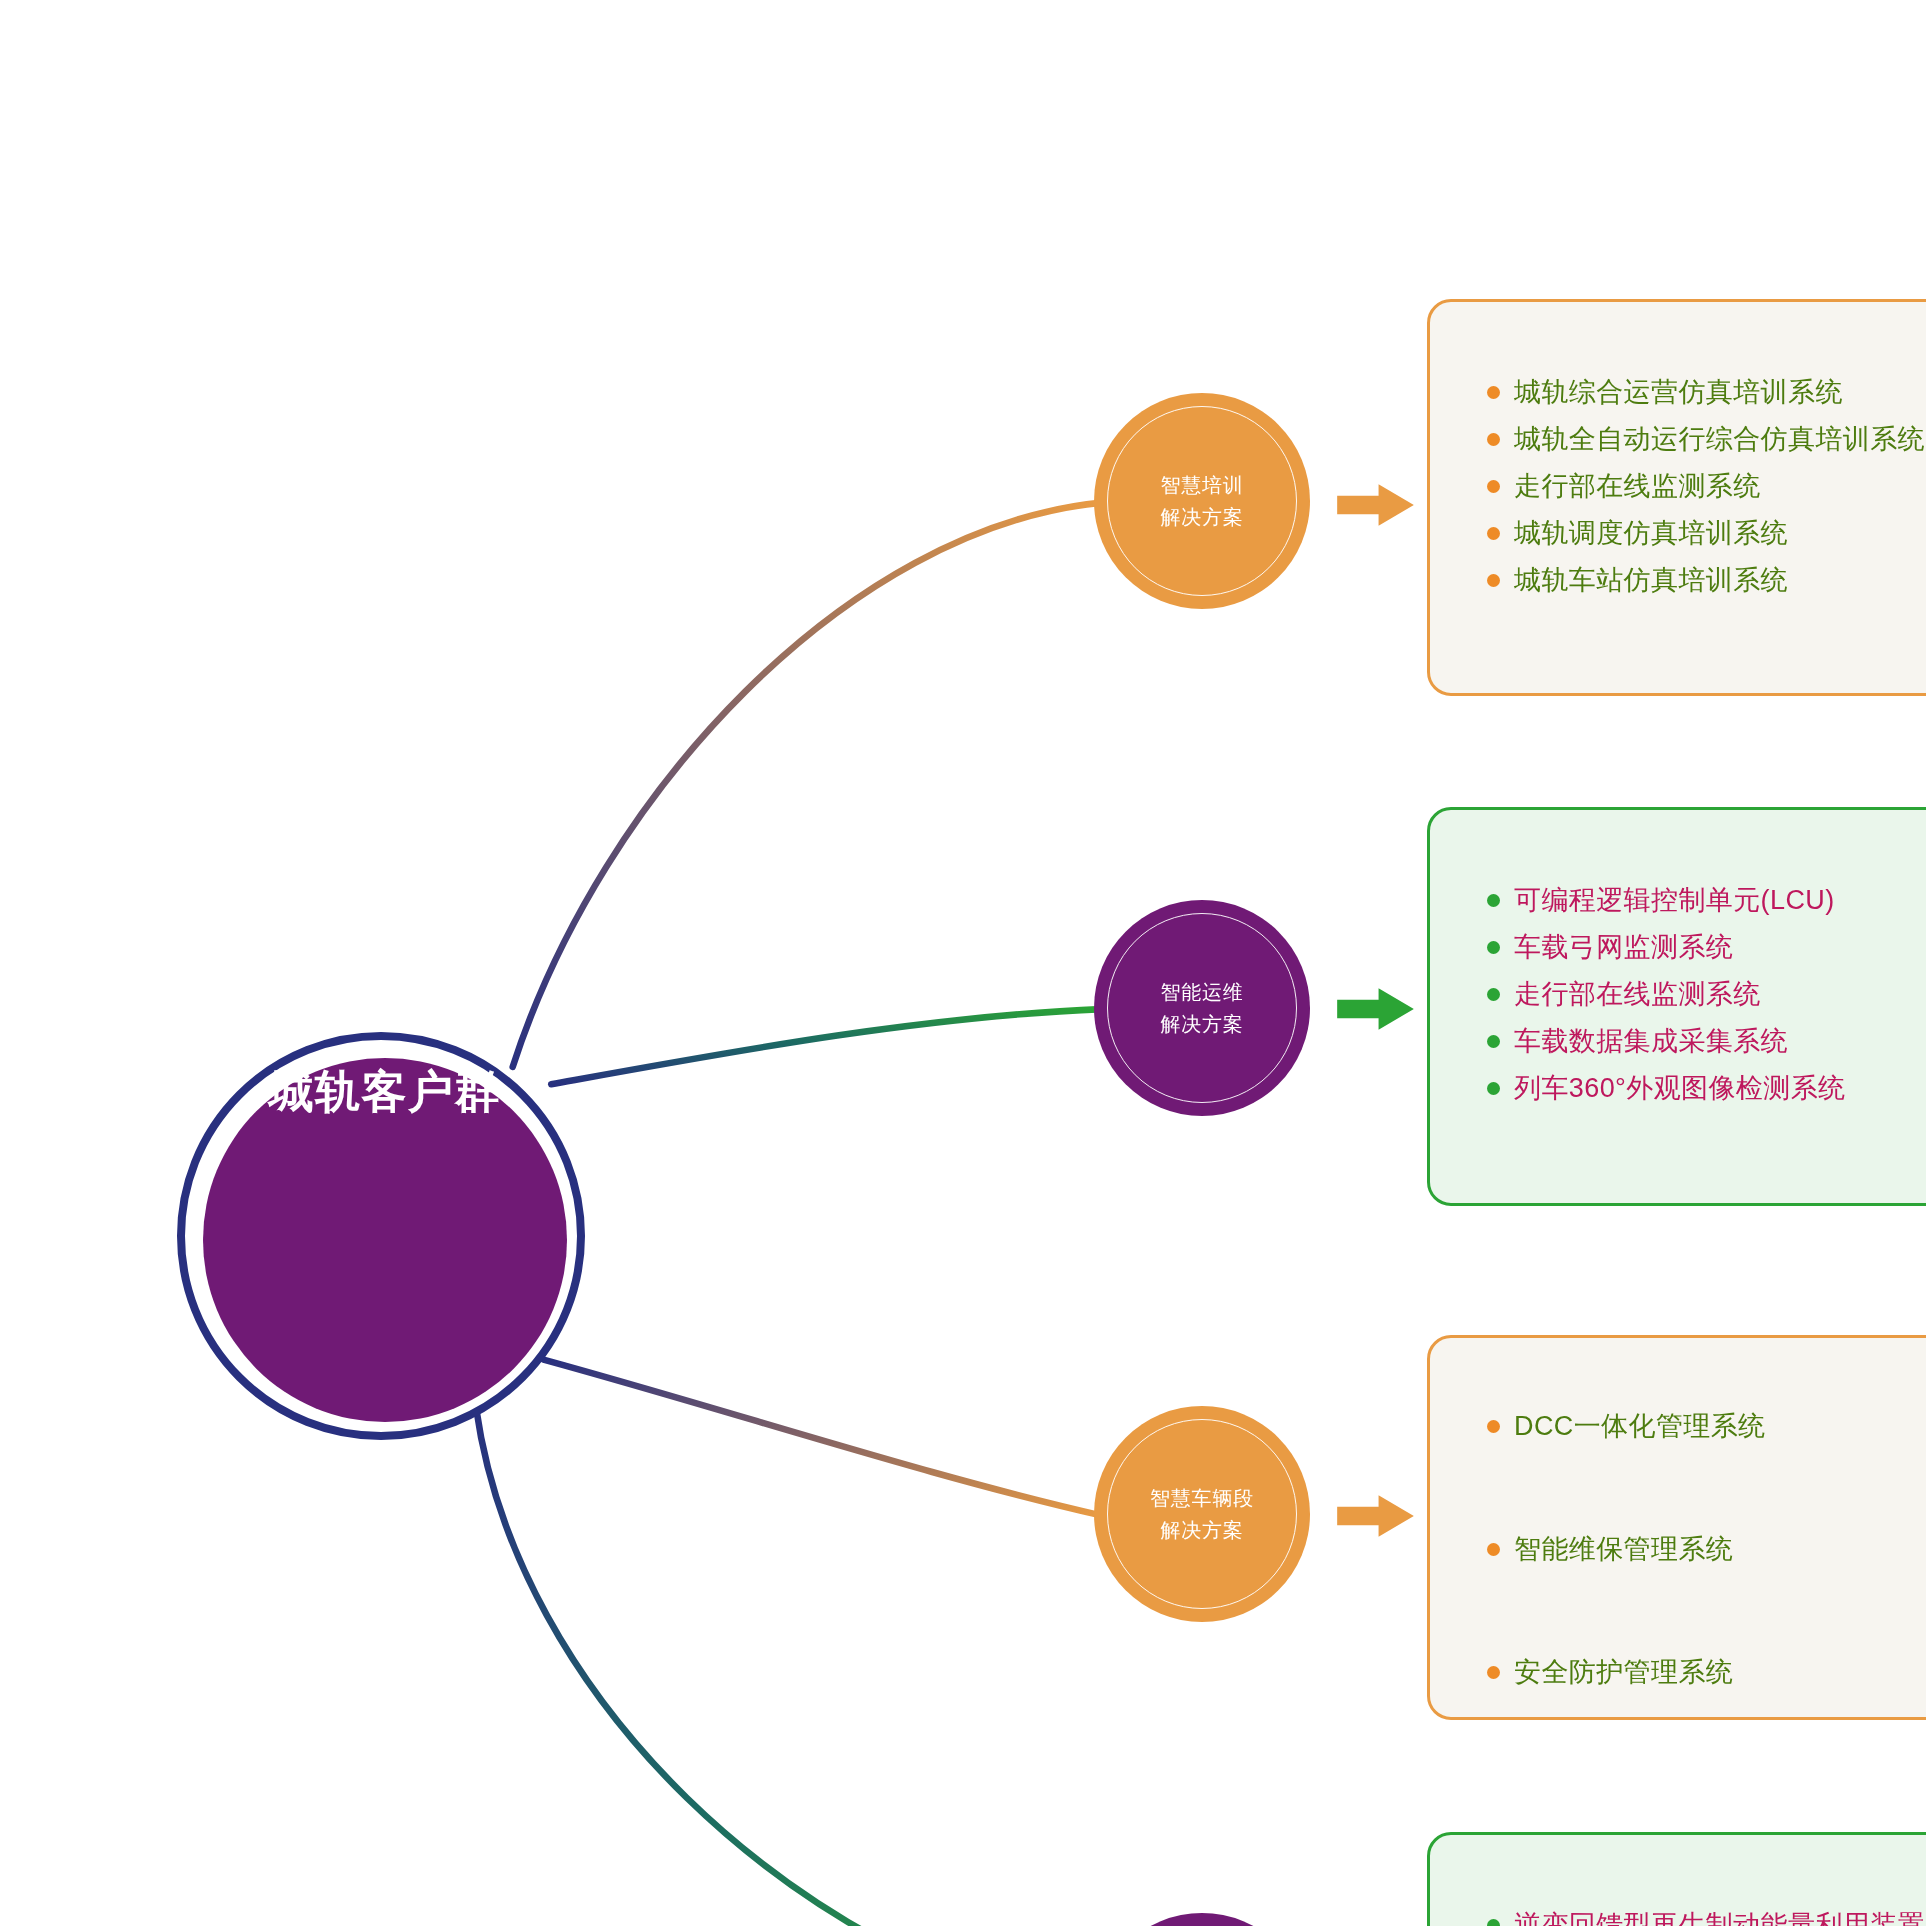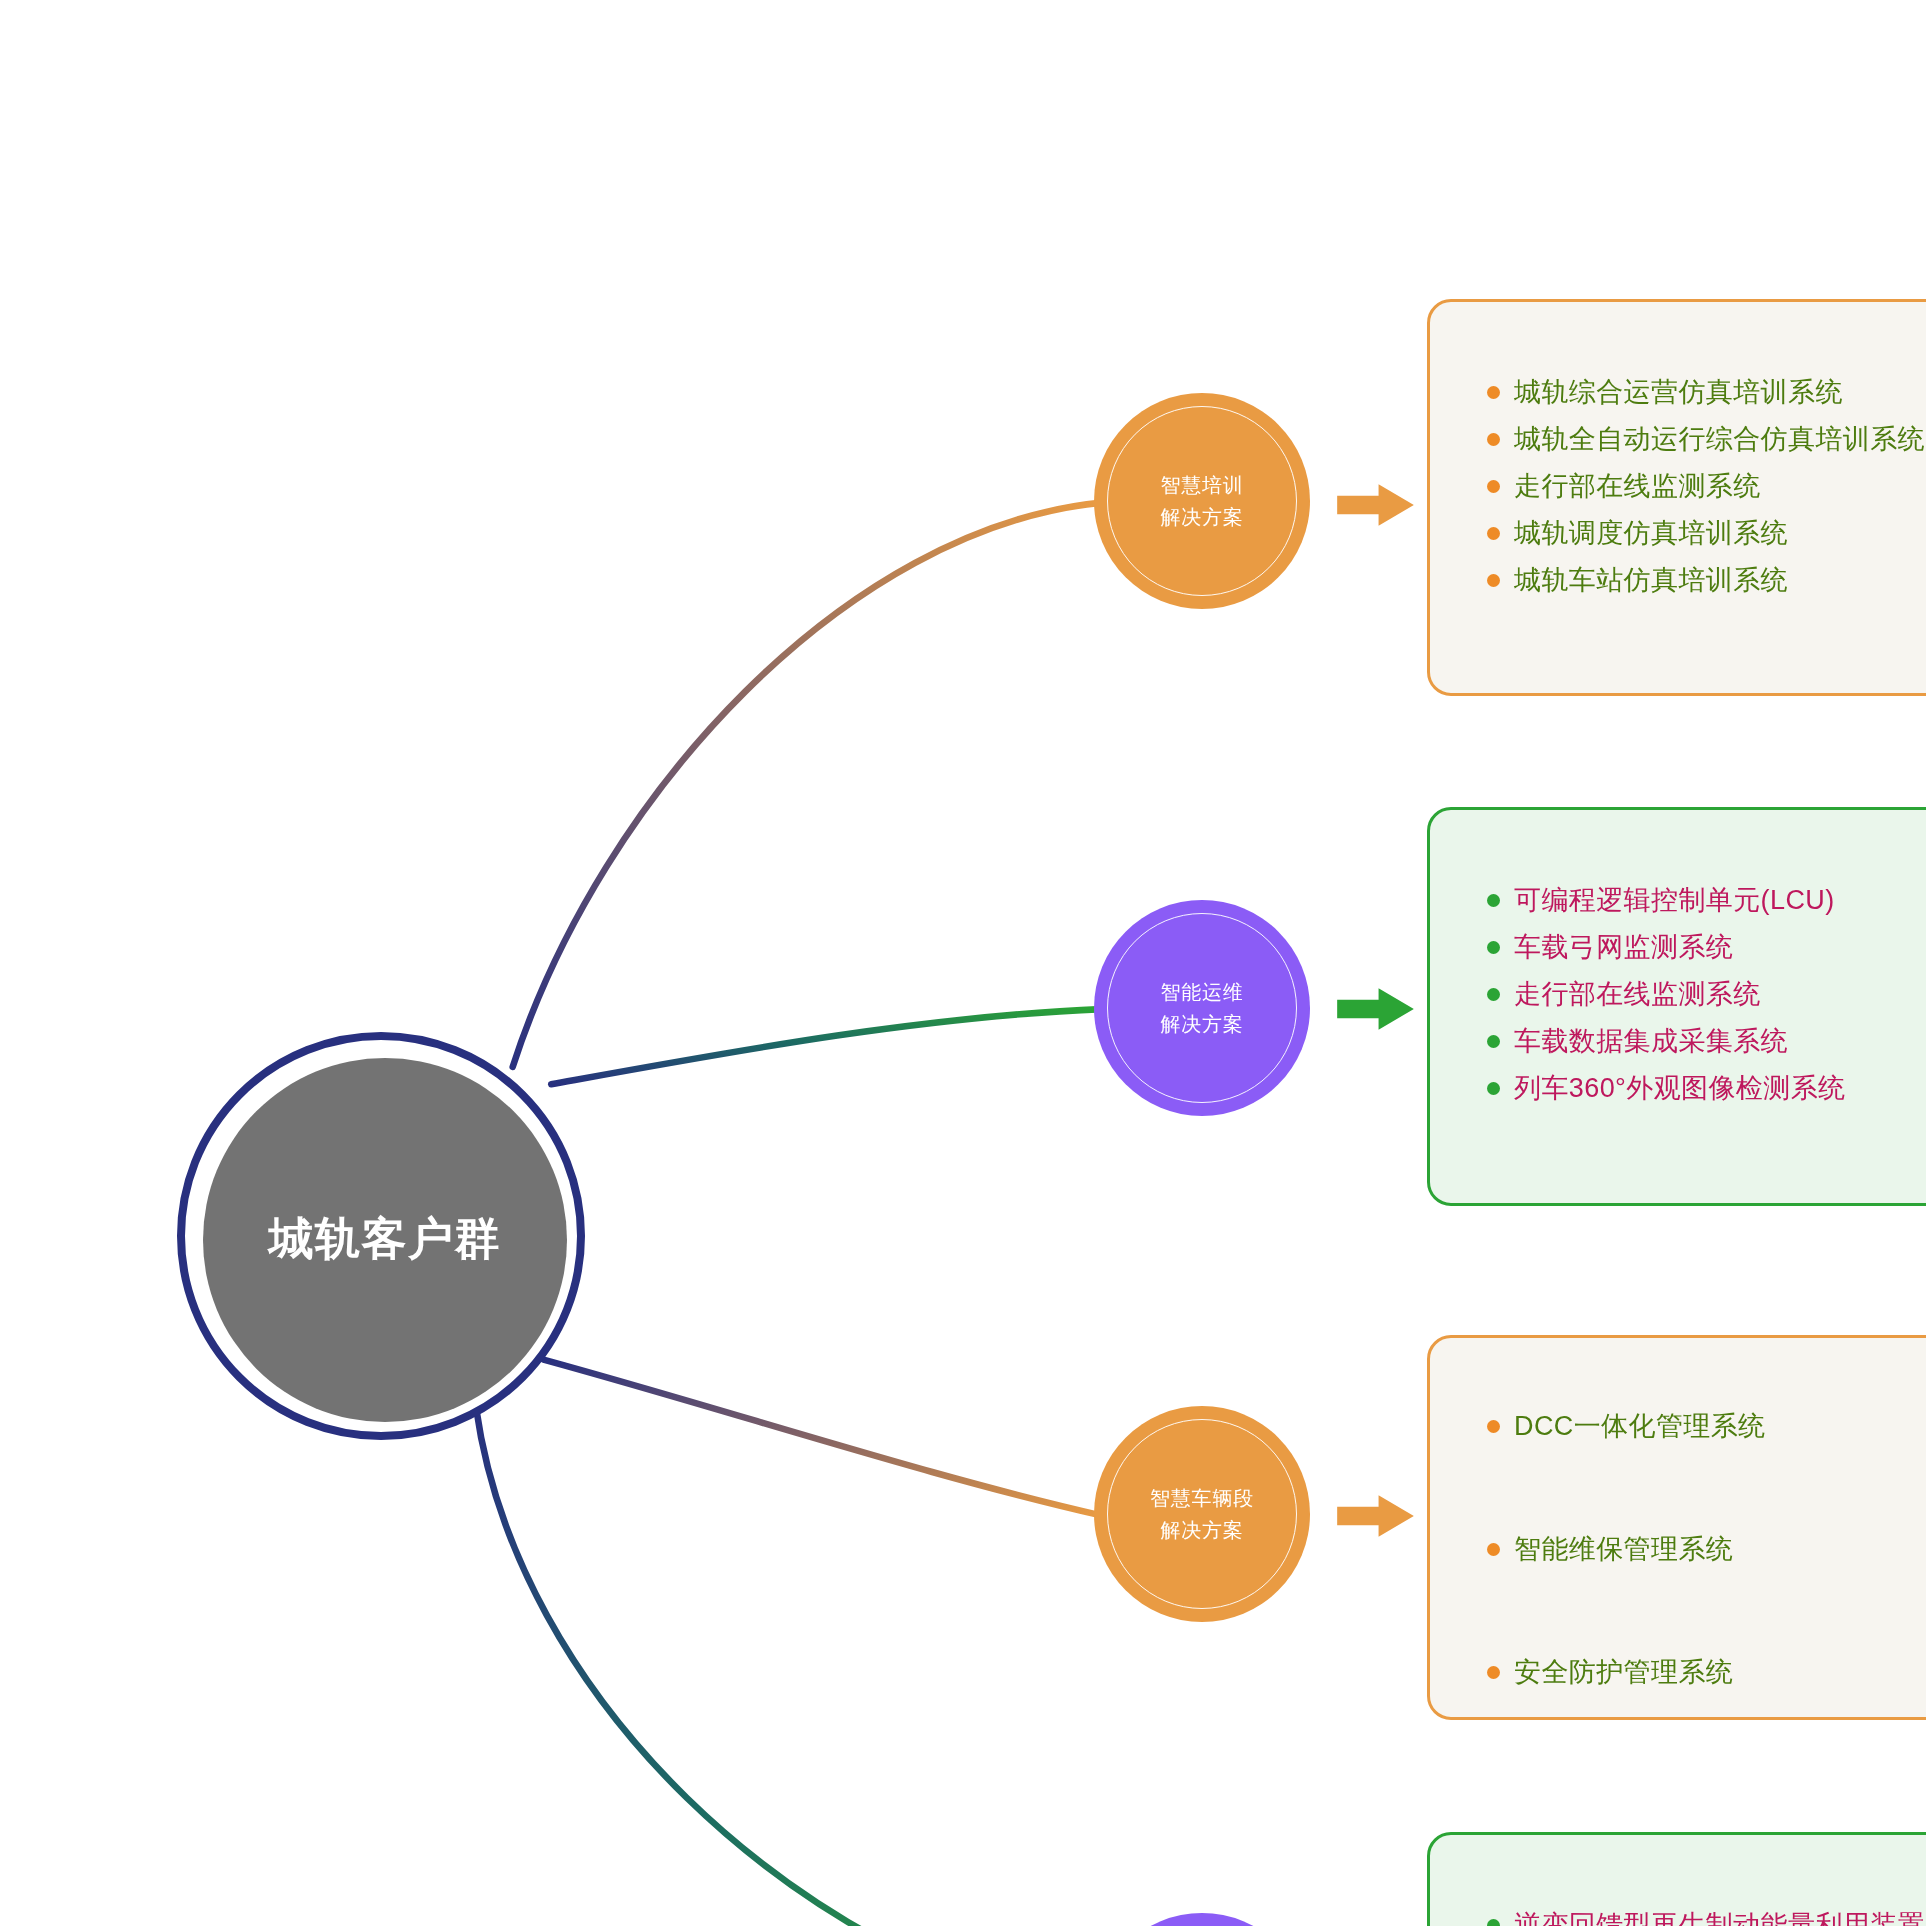--- a/index.html
+++ b/index.html
@@ -15,22 +15,22 @@
     position:absolute;
     width:408px;height:408px;
     border-radius:50%;
     border:8.5px solid #28307F;
     background:#ffffff;
     box-sizing:border-box;
   }
   .hub-inner{
     position:absolute;left:17.7px;top:17.7px;
     width:364px;height:364px;border-radius:50%;
-    background:#737373;
-    display:flex;align-items:center;justify-content:center;
+    background:#701a75;
+    display:flex;flex-direction:column;align-items:center;justify-content:flex-start;
     box-sizing:border-box;
   }
   .hub-line{
     color:#ffffff;font-size:45px;font-weight:bold;line-height:1.52;
     letter-spacing:1.5px;white-space:nowrap;
   }
 
   
   .node{
     position:absolute;width:216px;height:216px;border-radius:50%;
@@ -40,21 +40,21 @@
   .node-ring{
     position:absolute;left:13px;top:13px;width:190px;height:190px;
     border-radius:50%;border:1.9px solid rgba(255,255,255,.92);
     box-sizing:border-box;pointer-events:none;
   }
   .node-text{
     position:relative;z-index:2;text-align:center;color:#ffffff;
     font-size:20px;line-height:1.62;letter-spacing:0.8px;white-space:nowrap;
   }
   .node.orange{background:#E99B43;}
-  .node.green{background:#8b5cf6;}
+  .node.green{background:#701a75;}
 
   
   .arrow{position:absolute;height:46px;width:77px;}
 
   
   .panel{
     position:absolute;box-sizing:border-box;
     border-radius:24px;border:3.1px solid;
     display:flex;flex-direction:row;align-items:flex-start;
   }

